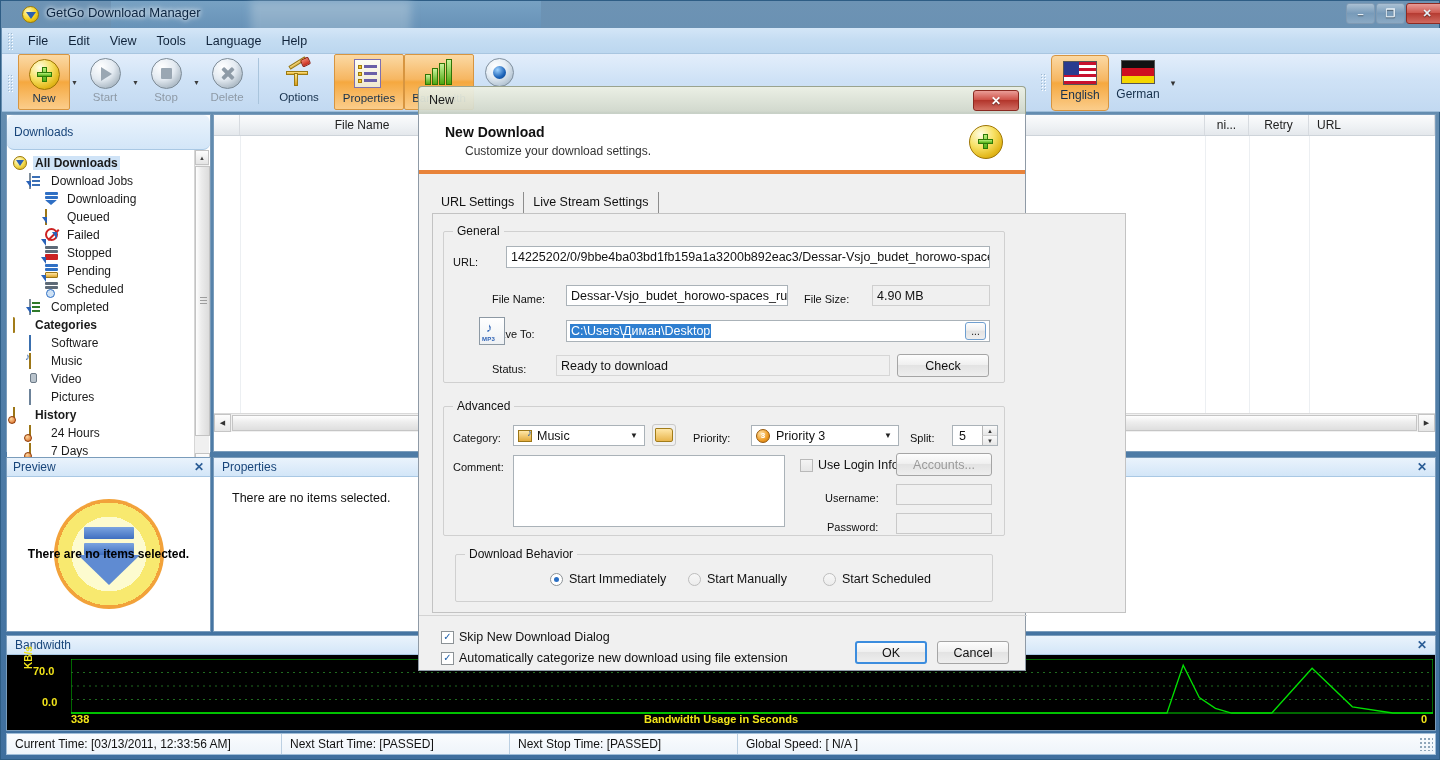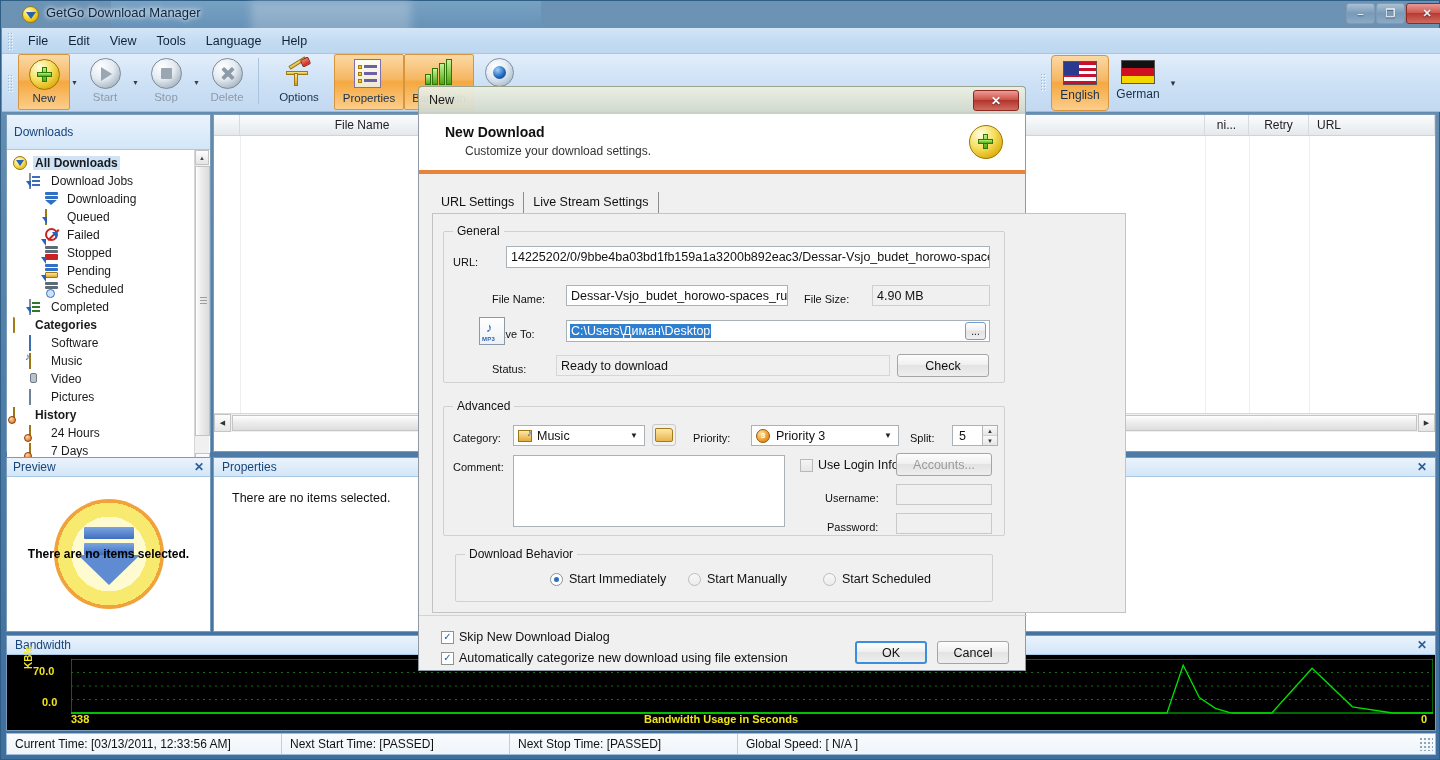--- a/index.html
+++ b/index.html
@@ -177,21 +177,21 @@
     box-sizing:border-box;font-size:12px;color:#16304c;}
   .lang-btn.sel{background:linear-gradient(180deg,#fbd9a4,#f6b661 45%,#f5a83f 50%,#fbcd8b);
     border:1px solid #d79540;border-radius:4px;}
   .lang-btn .lbl{margin-top:3px;}
 
   
   .sidebar{position:absolute;left:5px;top:113px;width:205px;height:338px;background:#fff;
     border:1px solid #7a9cbb;box-sizing:border-box;}
   .panel-cap{height:25px;background:linear-gradient(180deg,#eaf3fc,#d3e6f8);
     border-bottom:1px solid #a9c8e4;box-sizing:border-box;
-    display:flex;align-items:center;padding:17px 7px;font-size:12px;color:#18457a;}
+    display:flex;align-items:center;padding:17px 7px;font-size:12px;color:#18457a;border-radius:7px;}
   .tree{position:relative;height:318px;overflow:hidden;background:#fff;}
   .trow{display:flex;align-items:center;height:18px;font-size:12px;color:#1a1a1a;white-space:nowrap;}
   .trow.bold{font-weight:bold;}
   .trow.sel .tlabel{background:#cfe3f7;}
   .tico{width:16px;height:15px;margin-right:4px;flex:0 0 16px;position:relative;}
   .tlabel{padding:0 2px;}
   .i-down{width:14px;height:14px;border-radius:50%;background:radial-gradient(circle at 35% 30%,#fffde0,#f4dd55 50%,#cfa40c);
     border:1px solid #9b7705;box-sizing:border-box;display:flex;align-items:center;justify-content:center;}
   .i-down:after{content:"";width:0;height:0;border-left:4px solid transparent;border-right:4px solid transparent;border-top:6px solid #2d62b5;}
   .i-doc{width:13px;height:14px;background:linear-gradient(180deg,#fff,#e9eef3);border:1px solid #7e8c99;box-sizing:border-box;position:relative;}

